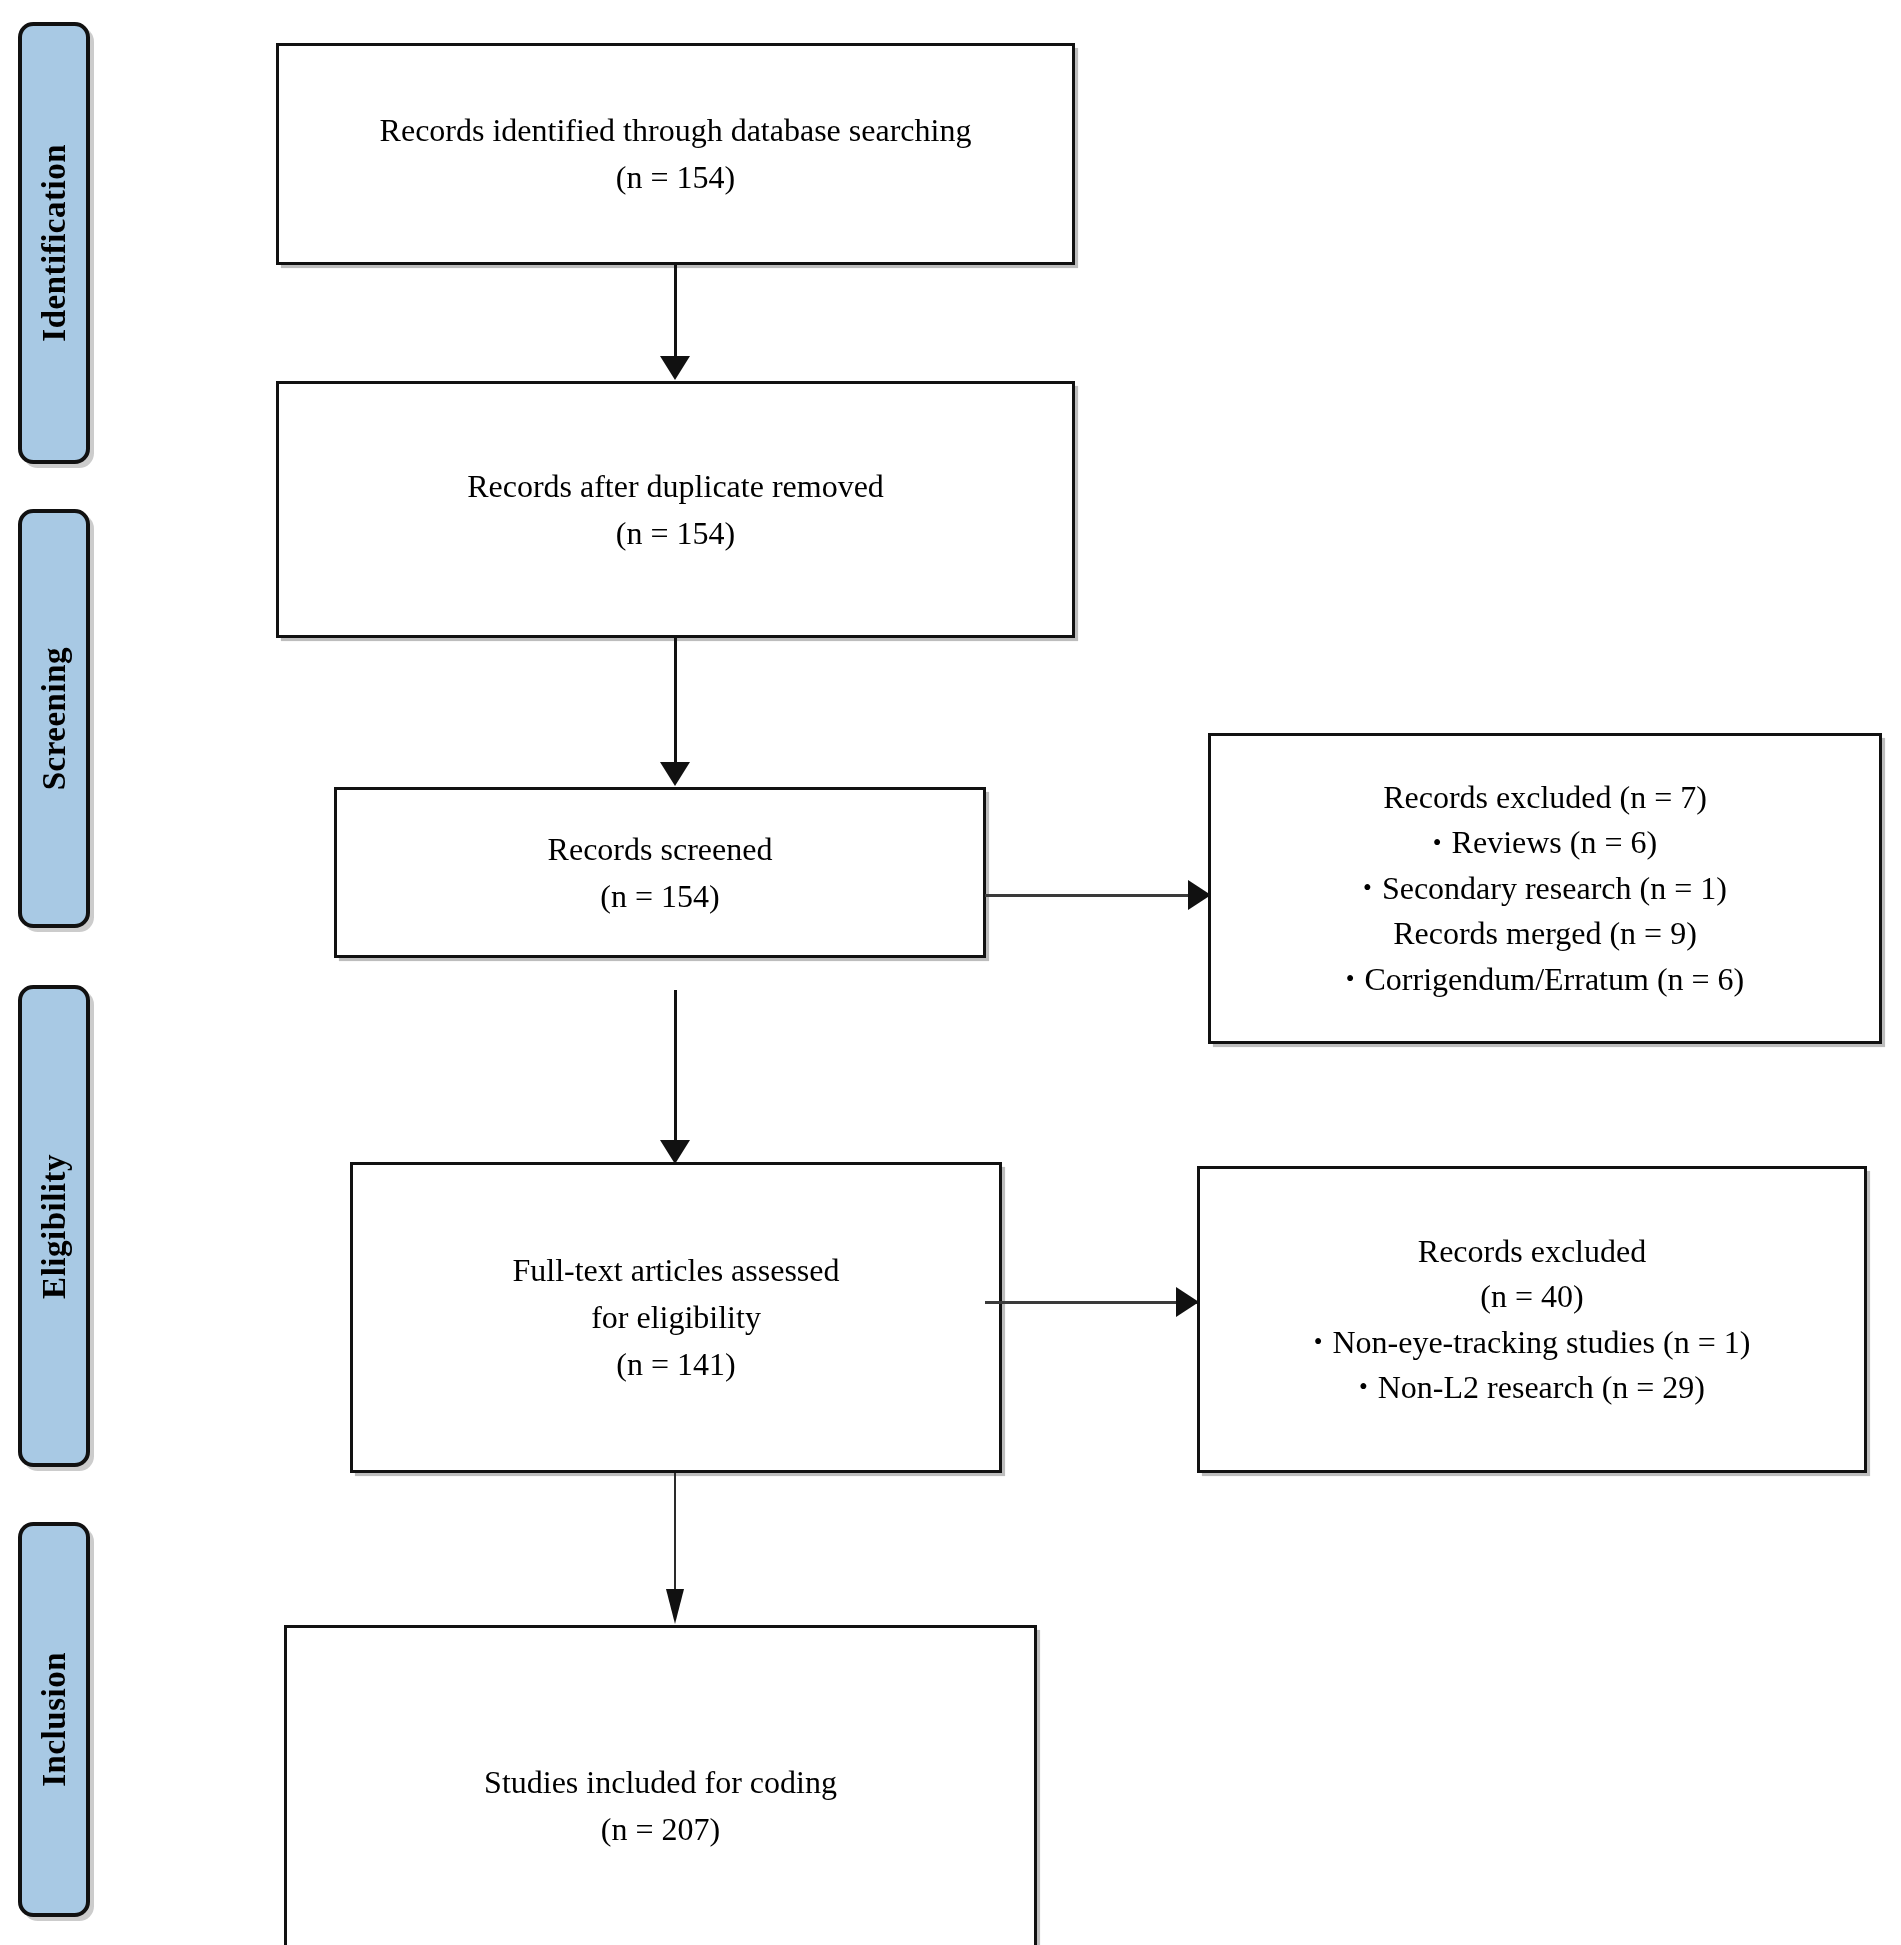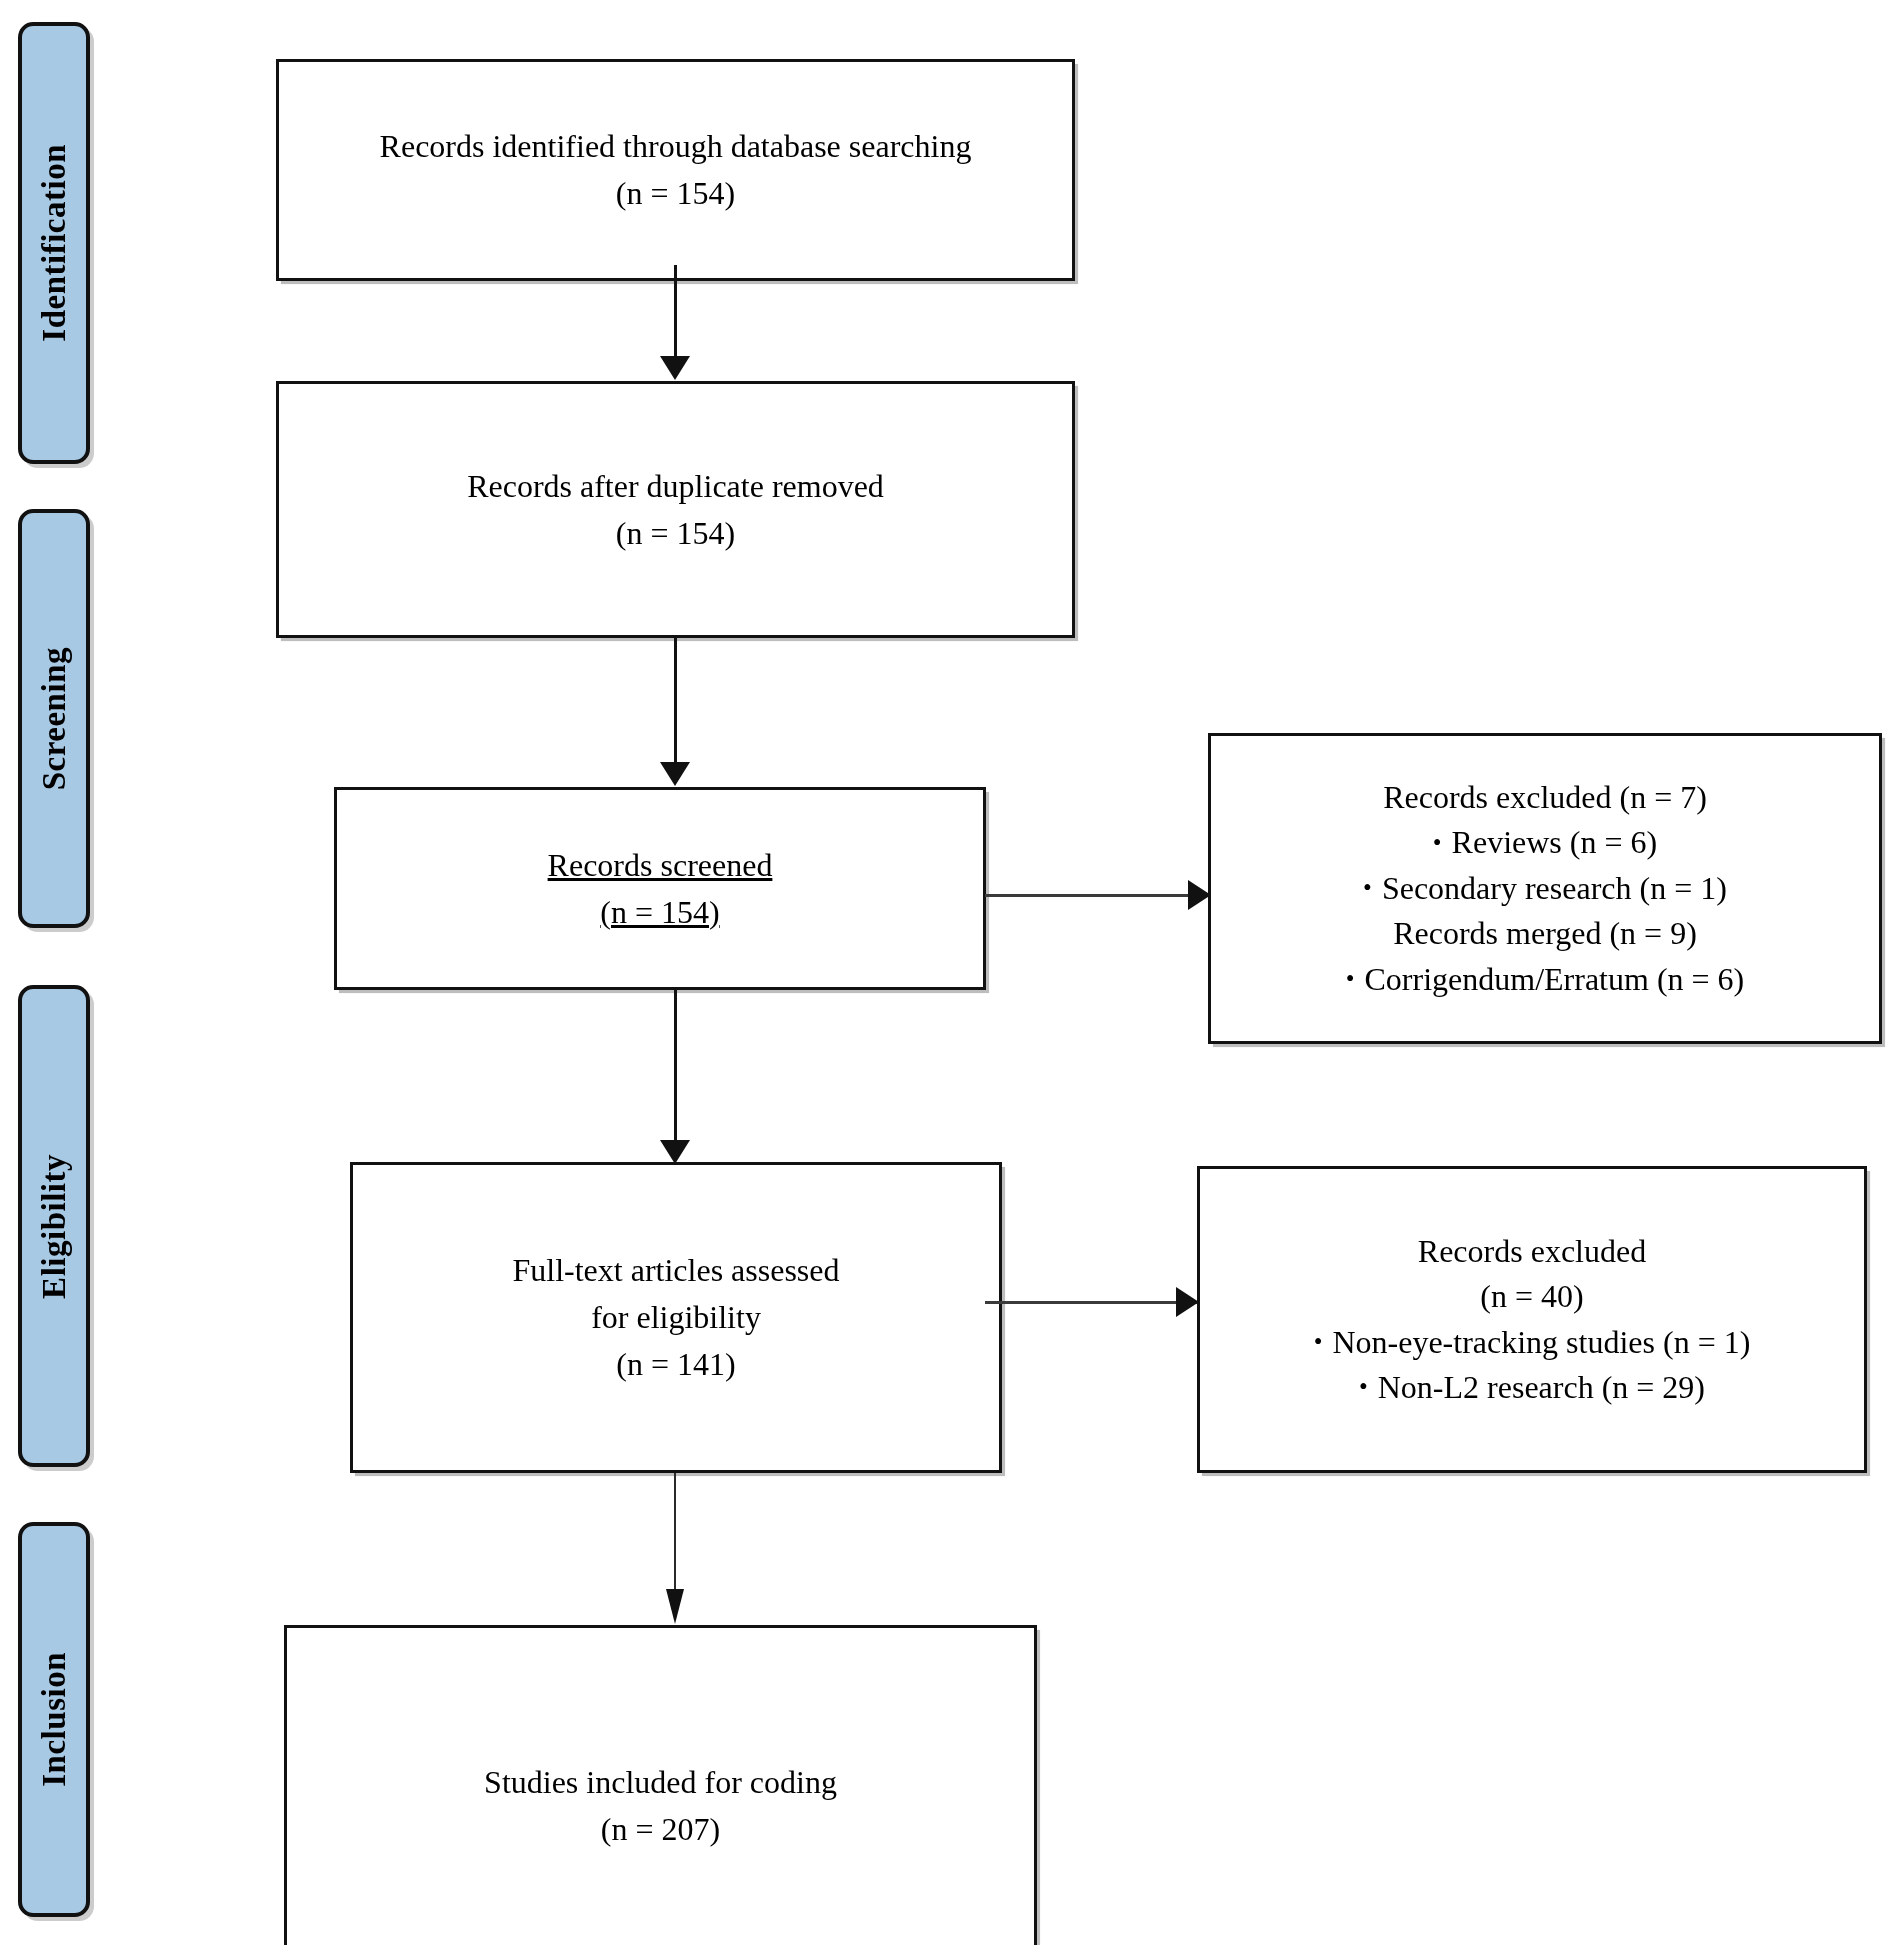--- a/index.html
+++ b/index.html
@@ -123,37 +123,37 @@
   </div>
 
   <div class="stage-bar" style="left:18px; top:985px; width:72px; height:482px;">
     <span class="stage-text">Eligibility</span>
   </div>
 
   <div class="stage-bar" style="left:18px; top:1522px; width:72px; height:395px;">
     <span class="stage-text">Inclusion</span>
   </div>
 
-  <div class="flow-box" style="left:276px; top:43px; width:799px; height:222px;margin-top:16px;">
+  <div class="flow-box" style="left:276px; top:43px; width:799px; height:222px;">
     <div class="line">Records identified through database  searching</div>
     <div class="line">(n = 154)</div>
   </div>
 
   <div class="v-line" style="left:674px; top:265px; height:92px;"></div>
   <div class="arrow-down" style="left:660px; top:356px;"></div>
 
   <div class="flow-box" style="left:276px; top:381px; width:799px; height:257px;">
     <div class="line">Records after duplicate removed</div>
     <div class="line">(n = 154)</div>
   </div>
 
   <div class="v-line" style="left:674px; top:638px; height:124px;"></div>
   <div class="arrow-down" style="left:660px; top:762px;"></div>
 
-  <div class="flow-box" style="left:334px; top:787px; width:652px; height:203px;text-decoration:underline;">
+  <div class="flow-box" style="left:334px; top:787px; width:652px; height:171px;">
     <div class="line">Records screened</div>
     <div class="line">(n = 154)</div>
   </div>
 
   <div class="h-line" style="left:985px; top:894px; width:230px;"></div>
   <div class="arrow-right" style="left:1188px; top:880px;"></div>
 
   <div class="flow-box excl" style="left:1208px; top:733px; width:674px; height:311px;">
     <div class="line">Records excluded (n = 7)</div>
     <div class="line">

